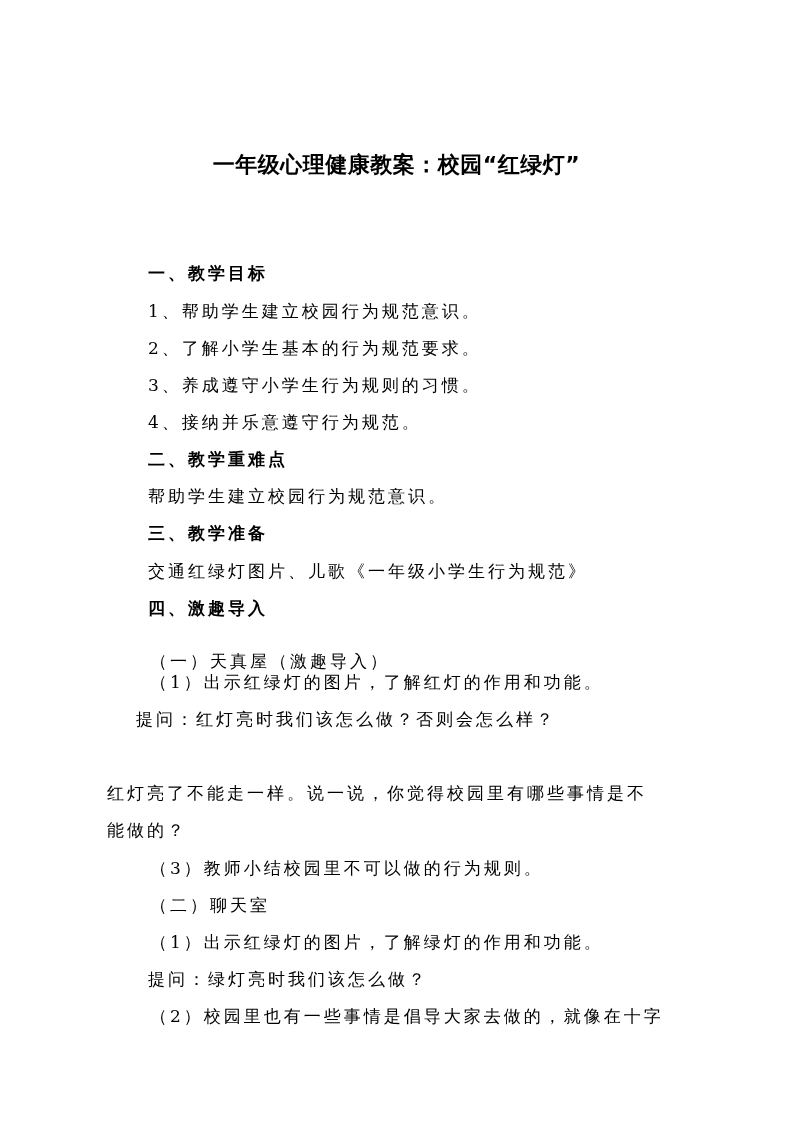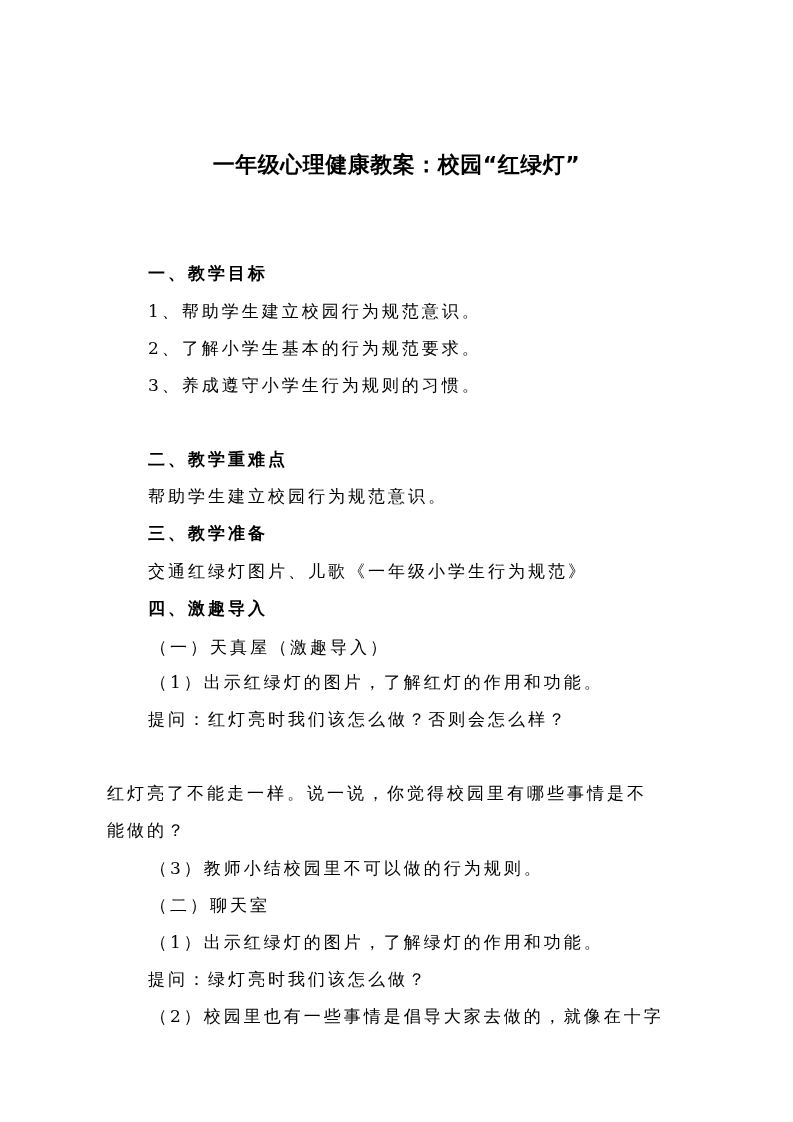--- a/index.html
+++ b/index.html
@@ -15,31 +15,32 @@
 </head>
 <body>
 
 <div class="page">
   <div class="title">一年级心理健康教案：校园“红绿灯”</div>
 
   <div class="line heading" style="left:148px; top:238px;">一、教学目标</div>
   <div class="line" style="left:148px; top:276px;">1、帮助学生建立校园行为规范意识。</div>
   <div class="line" style="left:148px; top:313px;">2、了解小学生基本的行为规范要求。</div>
   <div class="line" style="left:148px; top:350px;">3、养成遵守小学生行为规则的习惯。</div>
+  <div class="line" style="left:148px; top:387px;">4、接纳并乐意遵守行为规范。</div>
 
   <div class="line heading" style="left:148px; top:424px;">二、教学重难点</div>
   <div class="line" style="left:148px; top:461px;">帮助学生建立校园行为规范意识。</div>
 
   <div class="line heading" style="left:148px; top:498px;">三、教学准备</div>
   <div class="line" style="left:148px; top:536px;">交通红绿灯图片、儿歌《一年级小学生行为规范》</div>
 
   <div class="line heading" style="left:148px; top:573px;">四、激趣导入</div>
-  <div class="line" style="left:150px; top:612px;">（一）天真屋（激趣导入）</div>
+  <div class="line" style="left:150px; top:626px;">（一）天真屋（激趣导入）</div>
   <div class="line" style="left:150px; top:647px;">（1）出示红绿灯的图片，了解红灯的作用和功能。</div>
-  <div class="line" style="left:148px; top:684px;text-align:center;">提问：红灯亮时我们该怎么做？否则会怎么样？</div>
+  <div class="line" style="left:136px; top:684px;text-align:center;">提问：红灯亮时我们该怎么做？否则会怎么样？</div>
   <div class="line" style="left:107px; top:758px;">红灯亮了不能走一样。说一说，你觉得校园里有哪些事情是不</div>
   <div class="line" style="left:107px; top:795px;">能做的？</div>
   <div class="line" style="left:150px; top:833px;">（3）教师小结校园里不可以做的行为规则。</div>
   <div class="line" style="left:150px; top:870px;">（二）聊天室</div>
   <div class="line" style="left:150px; top:907px;">（1）出示红绿灯的图片，了解绿灯的作用和功能。</div>
   <div class="line" style="left:148px; top:944px;">提问：绿灯亮时我们该怎么做？</div>
   <div class="line" style="left:150px; top:981px;">（2）校园里也有一些事情是倡导大家去做的，就像在十字</div>
 </div>
 
 </body></html>

